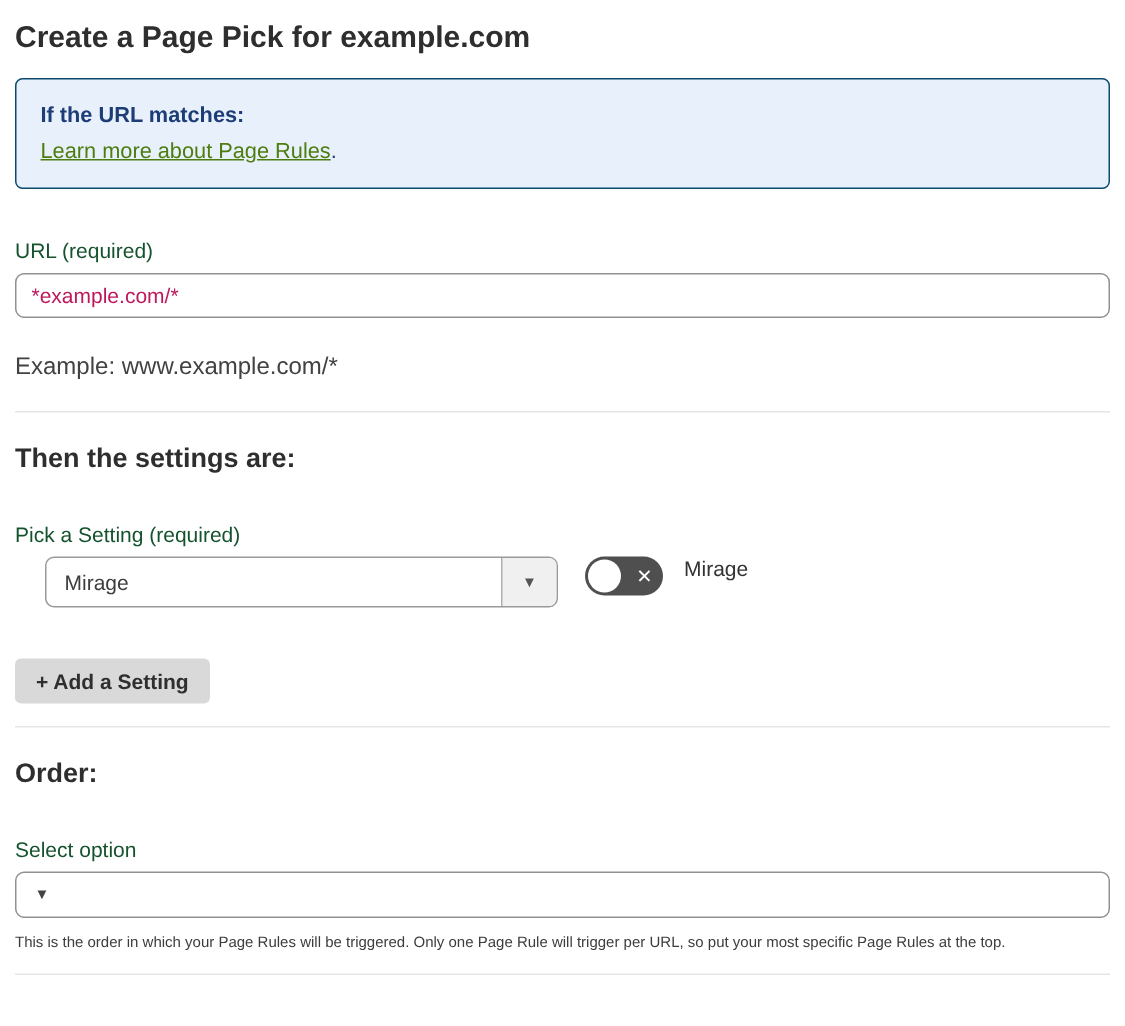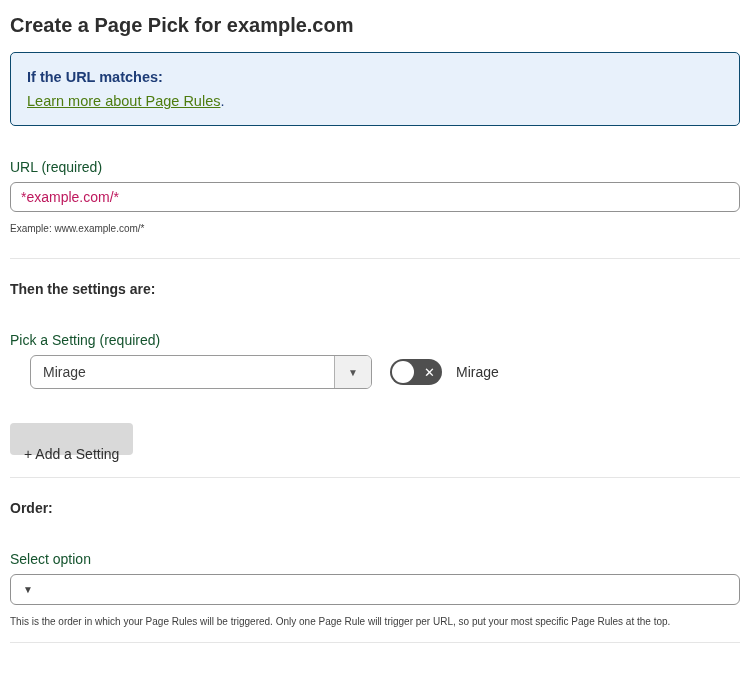--- a/index.html
+++ b/index.html
@@ -45,41 +45,40 @@
     height: 30px;
     border: 1px solid #919191;
     border-radius: 6px;
     padding: 0 10px;
     font-size: 14px;
     color: #be185d;
     font-family: "Liberation Sans", "DejaVu Sans", sans-serif;
     background: #ffffff;
   }
   .helper-text {
-    margin-top: 6px;
+    margin-top: 22px;
     color: #424242;
-    font-size: 10px;
+    font-size: 16px;
     line-height: 22px;
   }
   .divider {
     border: none;
     border-top: 1px solid #e5e5e5;
     margin-top: 18px;
   }
   .section-heading {
     margin-top: 20px;
-    font-size: 14px;
+    font-size: 18px;
     font-weight: bold;
     color: #2e2e2e;
     line-height: 20px;
   }
   .setting-row {
     margin-top: 6px;
     display: flex;
-    align-items: center;
     padding-left: 20px;
   }
   .setting-select {
     display: flex;
     align-items: stretch;
     width: 342px;
     height: 34px;
     border: 1px solid #9a9a9a;
     border-radius: 6px;
     background: #ffffff;
@@ -128,24 +127,25 @@
     font-size: 13px;
     font-weight: bold;
     line-height: 1;
   }
   .toggle-label { margin-left: 14px; color: #333333; }
   .btn {
     border: none;
     border-radius: 4px;
     font-size: 14px;
     font-family: "Liberation Sans", "DejaVu Sans", sans-serif;
-    padding: 16px 14px;
+    padding: 0 14px;
     height: 30px;
     cursor: pointer;
     line-height: 30px;
+    font-weight: bold;
   }
   .btn-gray { background: #d9d9d9; color: #2f2f2f; }
   .add-setting { margin-top: 34px; display: inline-block; }
   .order-select {
     margin-top: 6px;
     width: 100%;
     height: 31px;
     border: 1px solid #919191;
     border-radius: 6px;
     background: #ffffff;

